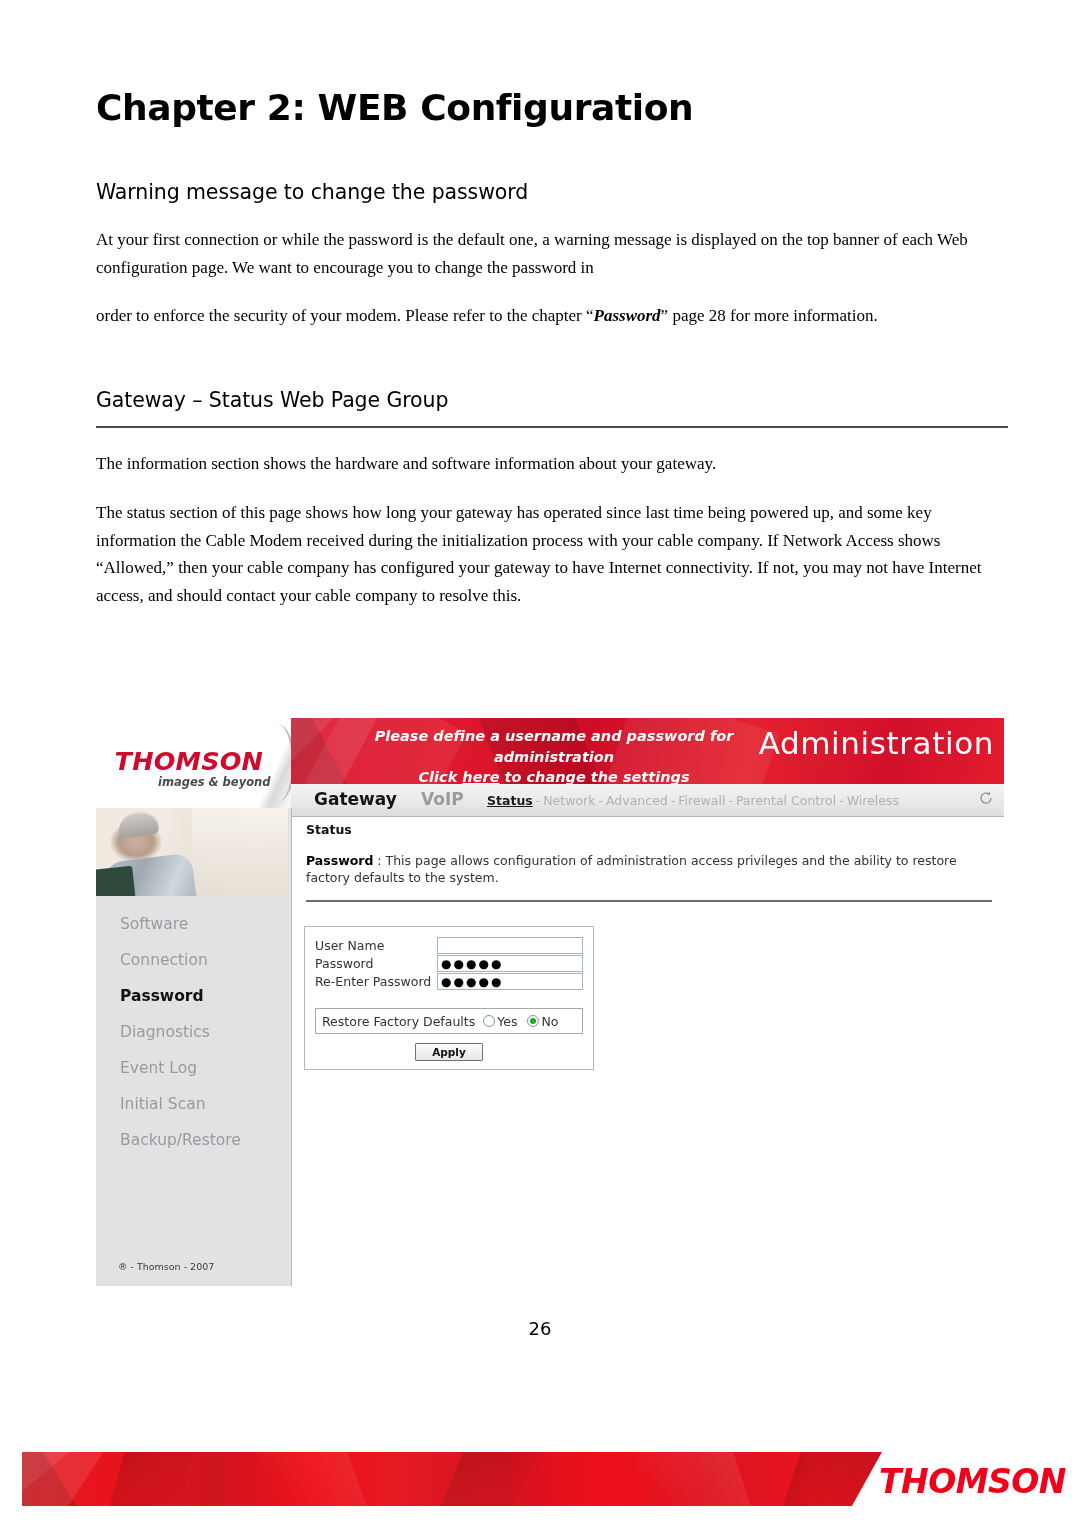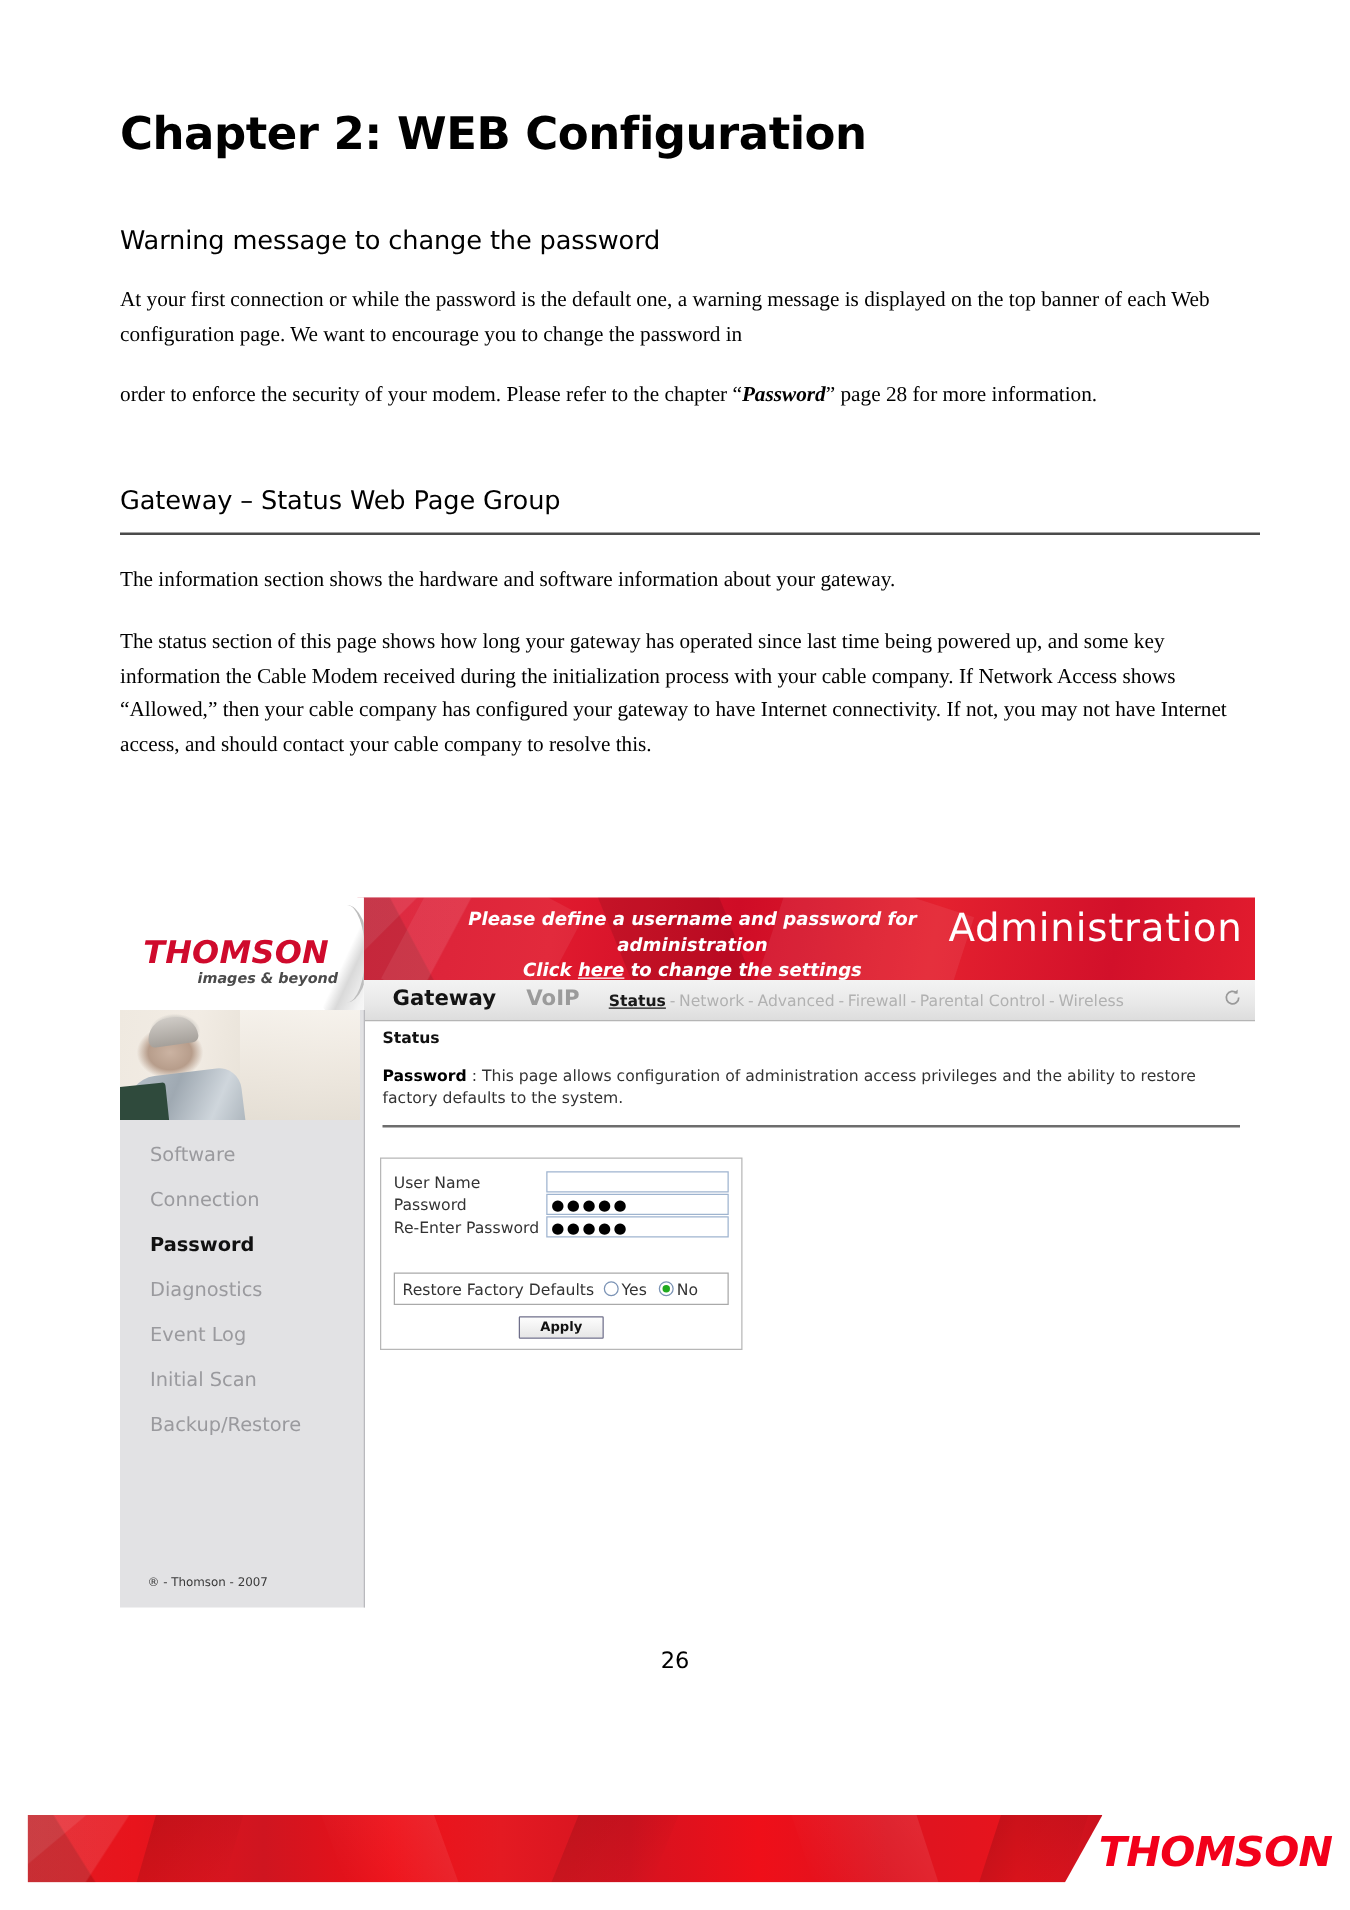--- a/index.html
+++ b/index.html
@@ -271,21 +271,21 @@
     background:#fff;
     box-sizing:border-box;
     display:flex;align-items:center;
     padding-left:3px;
     font-family:"DejaVu Sans",sans-serif;
     font-size:11px;color:#000;
     letter-spacing:1.5px;
   }
   .dots{letter-spacing:2px;font-size:12px;line-height:1;}
   .restore-row{
-    margin-top:28px;
+    margin-top:18px;
     border:1px solid #a9a9a9;
     height:26px;
     display:flex;align-items:center;
     padding:0 6px;
     box-sizing:border-box;
   }
   .restore-label{
     font-family:"DejaVu Sans",sans-serif;
     font-size:12.5px;color:#333;
     margin-right:8px;white-space:nowrap;

